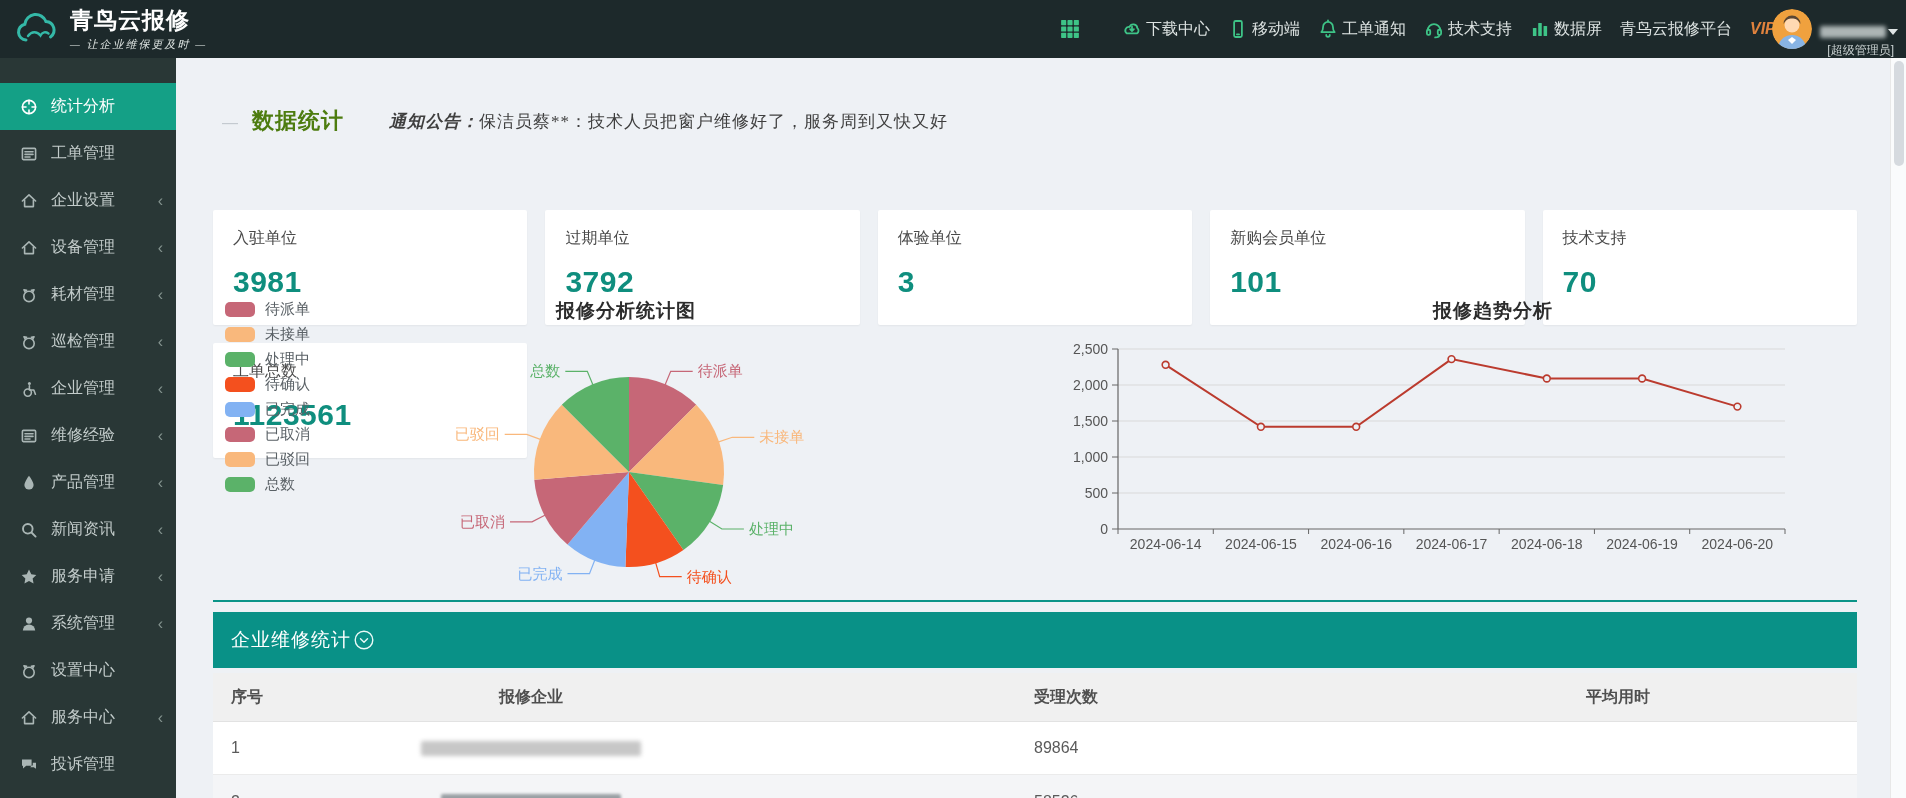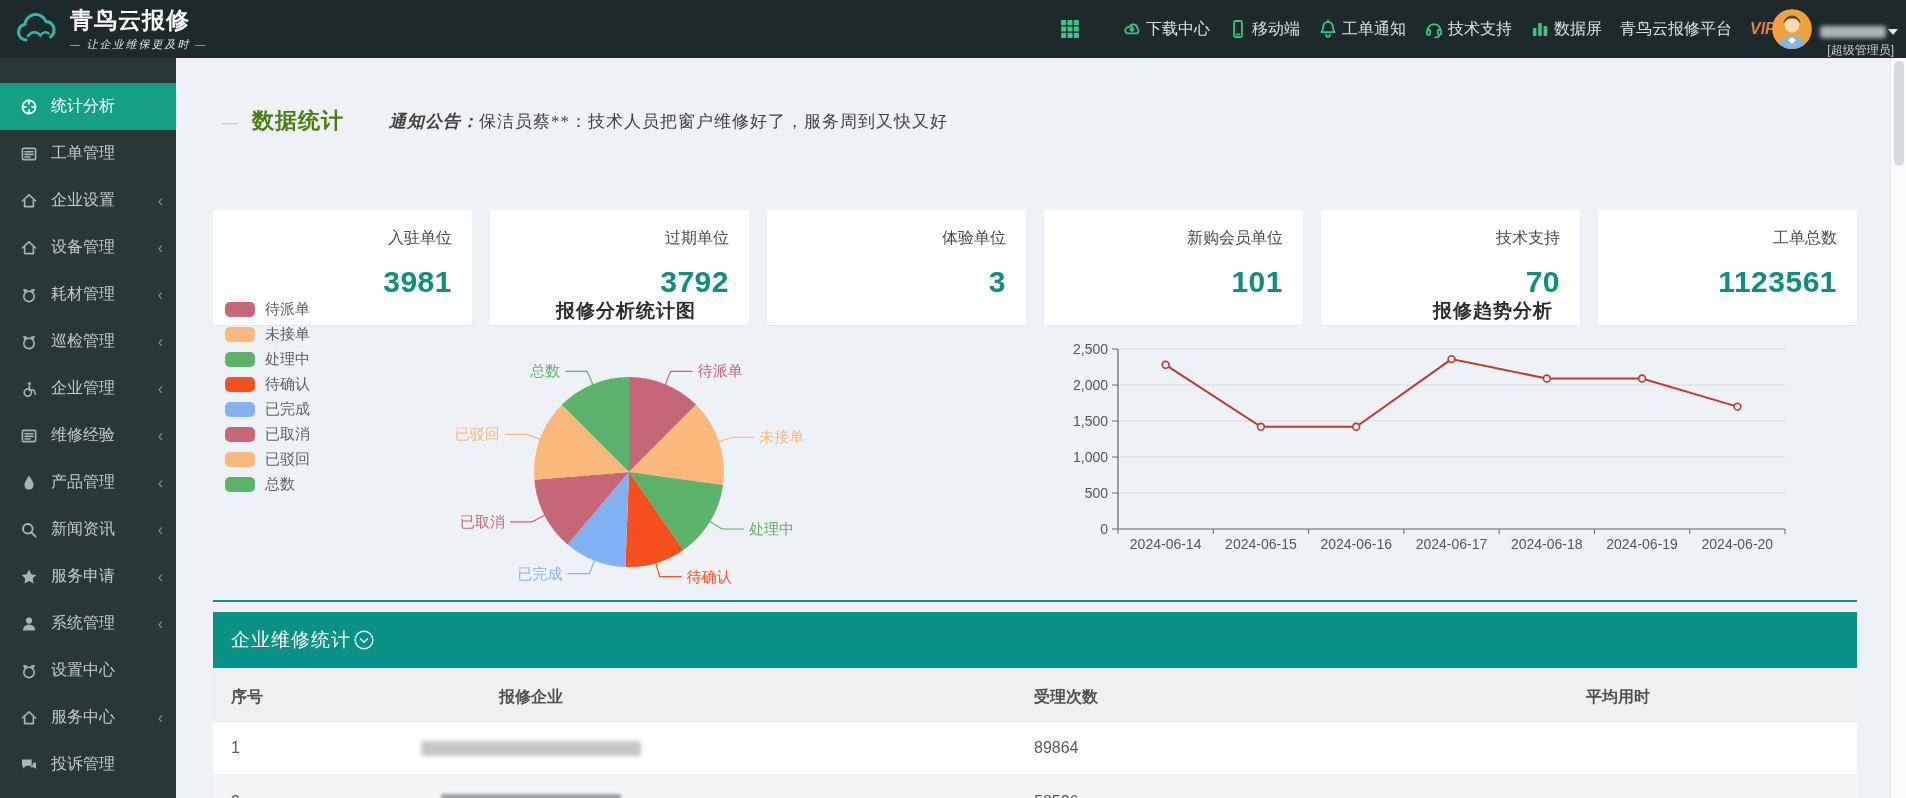--- a/index.html
+++ b/index.html
@@ -31,21 +31,21 @@
   .side-arrow { margin-left:auto; margin-right:13px; color:#84938f; font-size:16px; line-height:1; }
 
   
   .main { position:absolute; left:176px; top:58px; right:0; bottom:0; background:#eef1f5; overflow:hidden; }
   .title-row { position:absolute; left:46px; top:48px; display:flex; align-items:baseline; }
   .title-dash { color:#c3c9cf; font-size:16px; margin-right:14px; }
   .page-title { font-size:22px; color:#4d7c0f; font-weight:700; letter-spacing:1px; }
   .notice { position:absolute; left:213px; top:52px; font-family:"Liberation Serif",serif; font-size:17px; color:#3f3f3f; letter-spacing:1px; white-space:nowrap; }
   .notice b { font-weight:bold;font-style:italic; }
 
-  .cards { position:absolute; left:37px; top:152px; width:1644px; display:grid; grid-template-columns:repeat(6,1fr); gap:18px;text-align:right; }
+  .cards { position:absolute; left:37px; top:152px; width:1644px; display:grid; grid-template-columns:repeat(5,1fr); gap:18px; }
   .card { background:#ffffff; height:115px; padding:18px 20px; border-radius:2px; box-shadow:0 1px 2px rgba(0,0,0,.05); }
   .card-label { font-size:16px; color:#4a4a4a; }
   .card-value { font-size:30px; font-weight:bold; color:#0f8e7e; margin-top:16px; letter-spacing:.5px; }
 
   .legend { position:absolute; left:49px; top:239px; }
   .legend-item { height:25px; display:flex; align-items:center; gap:10px; cursor:pointer; }
   .legend-swatch { width:30px; height:15px; border-radius:5px; flex:none; }
   .legend-label { font-size:15px; color:#5a6166; }
 
   .chart-title { position:absolute; font-size:19px; font-weight:bold; color:#2c2c2c; width:600px; text-align:center; letter-spacing:1px; }

